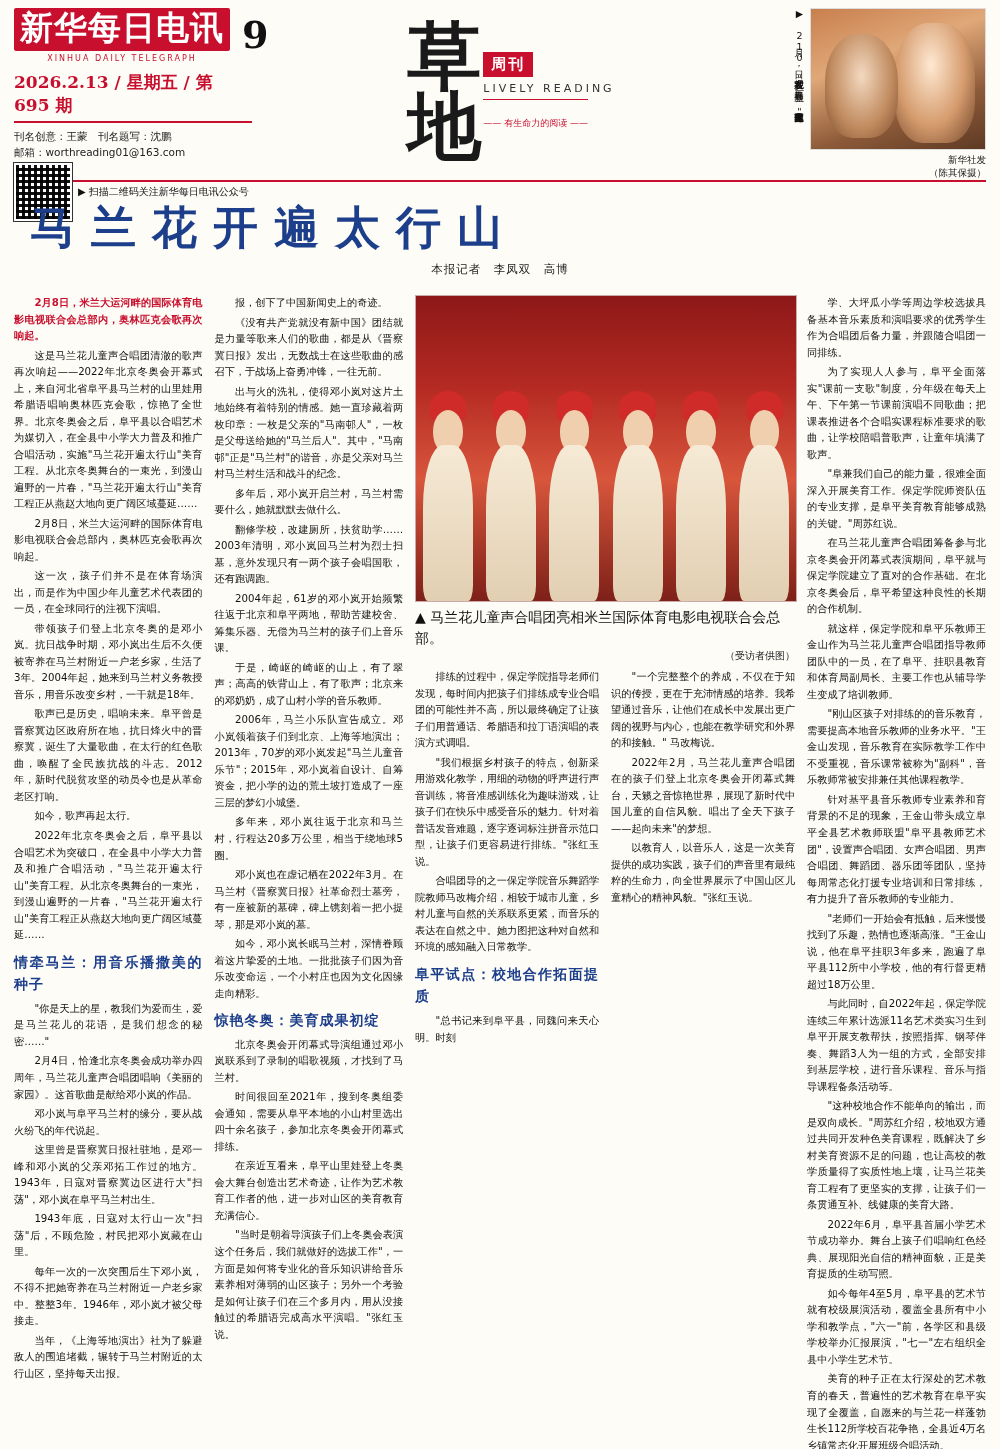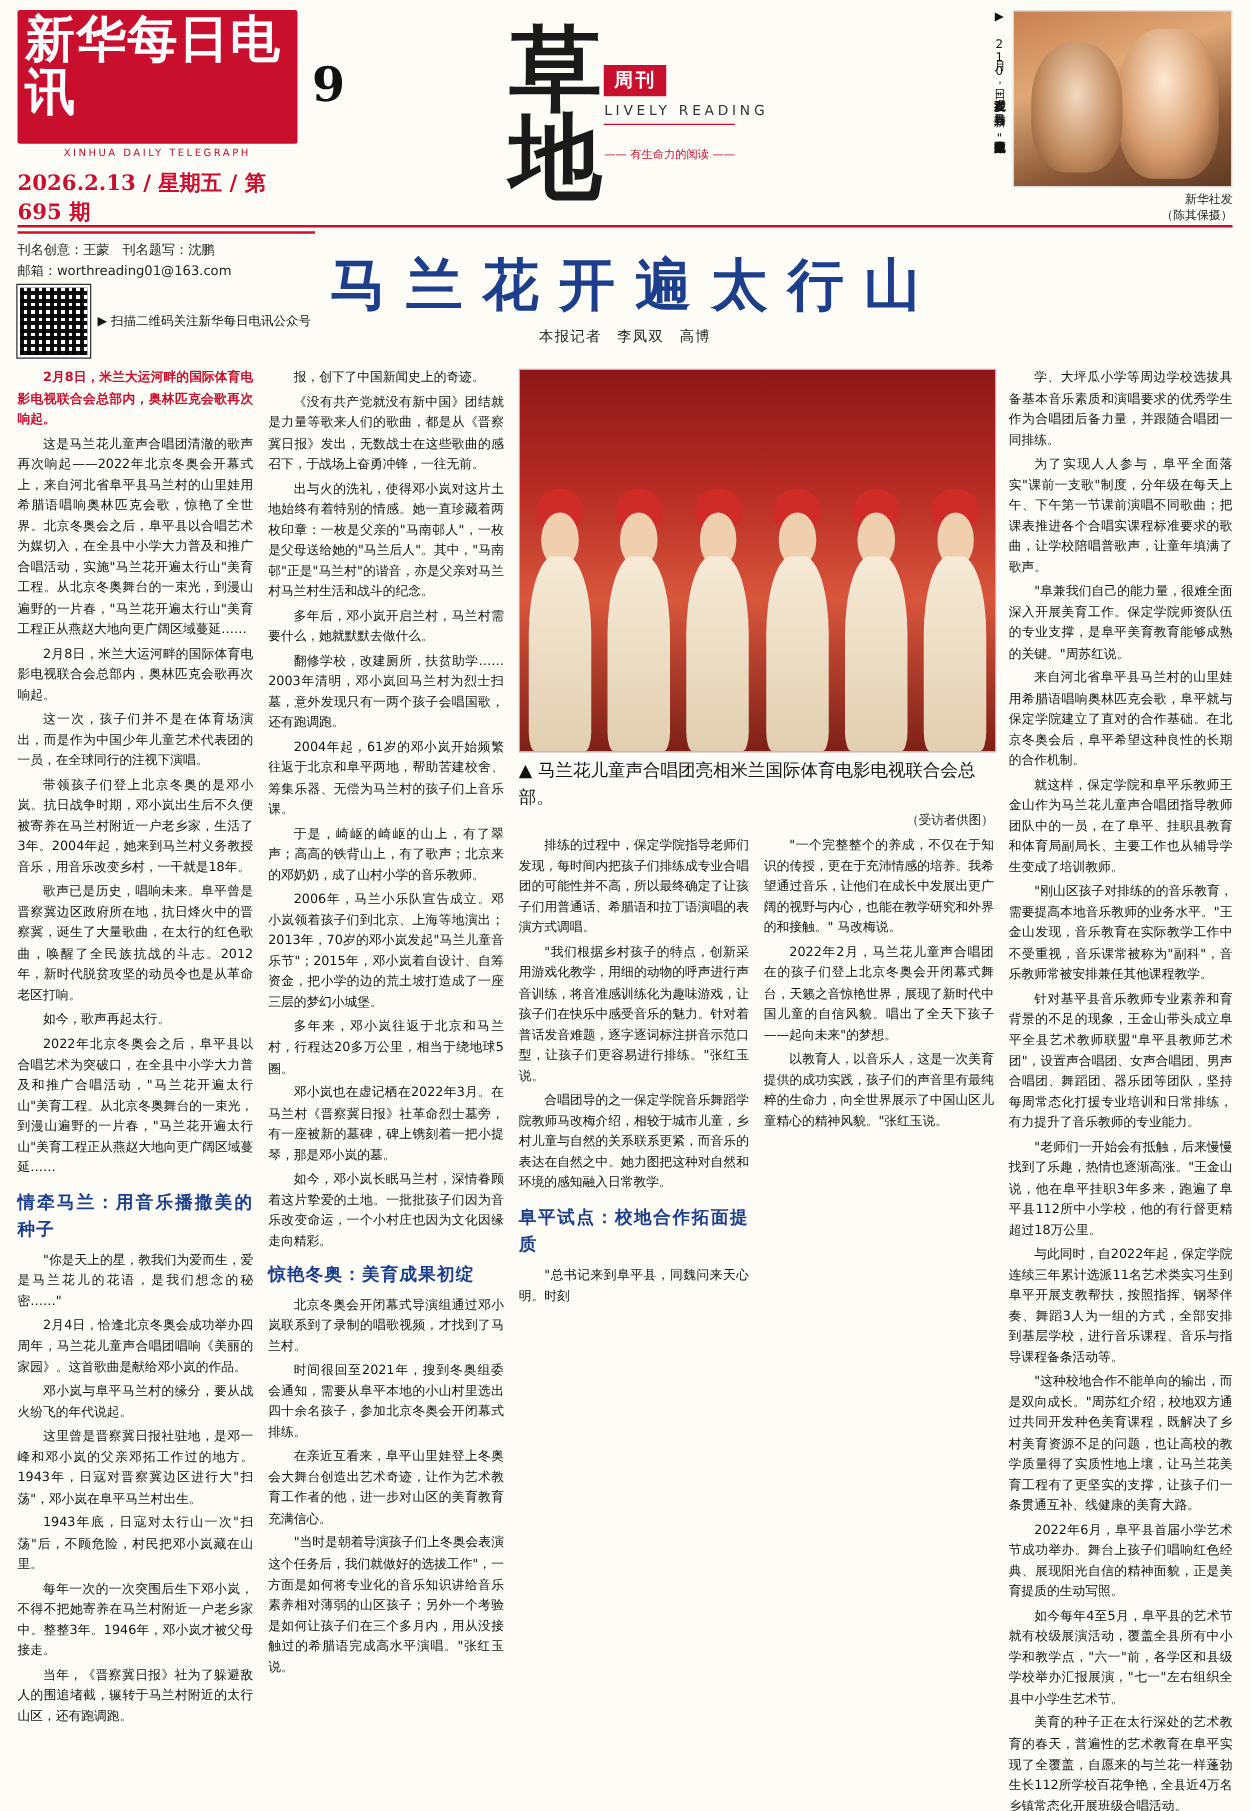--- a/index.html
+++ b/index.html
@@ -20,27 +20,27 @@
     box-sizing:border-box;
     height:178px;
   }
   .mast-left{width:262px;display:flex;flex-direction:column;}
   .logo-box{
     display:flex;align-items:flex-start;
   }
   .logo-cn{
     font-family:"DejaVu Serif","Liberation Serif",serif;
     font-weight:bold;
-    font-size:40px;
+    font-size:33px;
     letter-spacing:1px;
     color:#c8102e;
     line-height:1.05;
     background:#c8102e;
     color:#fff;
-    padding:3px 6px 20px 6px;
+    padding:3px 6px 5px 6px;
     border-radius:2px;
   }
   .logo-sub{
     font-size:8px;color:#c8102e;letter-spacing:2px;margin-top:3px;text-align:center;
   }
   .page-num{
     font-family:"DejaVu Serif","Liberation Serif",serif;
     font-weight:bold;font-size:38px;color:#111;margin-left:12px;line-height:1;
     align-self:center;
   }
@@ -99,21 +99,20 @@
     background:radial-gradient(ellipse at 45% 35%,#ffe9d2 0%,#d59b6d 55%,#6f4429 100%);
     border-radius:42% 42% 34% 34%;
   }
   .mast-credit{font-size:9.5px;text-align:right;margin-top:3px;line-height:1.4;}
 
   hr.rule{border:none;border-top:2px solid #c8102e;margin:2px 14px 0 14px;}
 
   
   .article{padding:6px 14px 0 14px;box-sizing:border-box;}
   .headline1{
-    text-align:center;
     font-family:"DejaVu Serif","Liberation Serif",serif;
     font-weight:bold;
     font-size:45px;
     letter-spacing:16px;
     color:#1d3f8b;
     margin:10px 0 4px 0;
     text-indent:16px;
   }
   .byline{text-align:center;font-size:11.5px;color:#222;margin-bottom:18px;letter-spacing:1px;}
 
@@ -210,21 +209,21 @@
         <p>歌声已是历史，唱响未来。阜平曾是晋察冀边区政府所在地，抗日烽火中的晋察冀，诞生了大量歌曲，在太行的红色歌曲，唤醒了全民族抗战的斗志。2012年，新时代脱贫攻坚的动员令也是从革命老区打响。</p>
         <p>如今，歌声再起太行。</p>
         <p>2022年北京冬奥会之后，阜平县以合唱艺术为突破口，在全县中小学大力普及和推广合唱活动，"马兰花开遍太行山"美育工程。从北京冬奥舞台的一束光，到漫山遍野的一片春，"马兰花开遍太行山"美育工程正从燕赵大地向更广阔区域蔓延……</p>
         <div class="sub-h">情牵马兰：用音乐播撒美的种子</div>
         <p>"你是天上的星，教我们为爱而生，爱是马兰花儿的花语，是我们想念的秘密……"</p>
         <p>2月4日，恰逢北京冬奥会成功举办四周年，马兰花儿童声合唱团唱响《美丽的家园》。这首歌曲是献给邓小岚的作品。</p>
         <p>邓小岚与阜平马兰村的缘分，要从战火纷飞的年代说起。</p>
         <p>这里曾是晋察冀日报社驻地，是邓一峰和邓小岚的父亲邓拓工作过的地方。1943年，日寇对晋察冀边区进行大"扫荡"，邓小岚在阜平马兰村出生。</p>
         <p>1943年底，日寇对太行山一次"扫荡"后，不顾危险，村民把邓小岚藏在山里。</p>
         <p>每年一次的一次突围后生下邓小岚，不得不把她寄养在马兰村附近一户老乡家中。整整3年。1946年，邓小岚才被父母接走。</p>
-        <p>当年，《晋察冀日报》社为了躲避敌人的围追堵截，辗转于马兰村附近的太行山区，还有跑调跑。</p>
+        <p>当年，《上海等地演出》社为了躲避敌人的围追堵截，辗转于马兰村附近的太行山区，坚持每天出报。</p>
       </div>
 
       <div class="col" style="width:196px;">
         <p>报，创下了中国新闻史上的奇迹。</p>
         <p>《没有共产党就没有新中国》团结就是力量等歌来人们的歌曲，都是从《晋察冀日报》发出，无数战士在这些歌曲的感召下，于战场上奋勇冲锋，一往无前。</p>
         <p>出与火的洗礼，使得邓小岚对这片土地始终有着特别的情感。她一直珍藏着两枚印章：一枚是父亲的"马南邨人"，一枚是父母送给她的"马兰后人"。其中，"马南邨"正是"马兰村"的谐音，亦是父亲对马兰村马兰村生活和战斗的纪念。</p>
         <p>多年后，邓小岚开启兰村，马兰村需要什么，她就默默去做什么。</p>
         <p>翻修学校，改建厕所，扶贫助学……2003年清明，邓小岚回马兰村为烈士扫墓，意外发现只有一两个孩子会唱国歌，还有跑调跑。</p>
         <p>2004年起，61岁的邓小岚开始频繁往返于北京和阜平两地，帮助苦建校舍、筹集乐器、无偿为马兰村的孩子们上音乐课。</p>
         <p>于是，崎岖的崎岖的山上，有了翠声；高高的铁背山上，有了歌声；北京来的邓奶奶，成了山村小学的音乐教师。</p>
@@ -290,21 +289,21 @@
             <p>2022年2月，马兰花儿童声合唱团在的孩子们登上北京冬奥会开闭幕式舞台，天籁之音惊艳世界，展现了新时代中国儿童的自信风貌。唱出了全天下孩子——起向未来"的梦想。</p>
             <p>以教育人，以音乐人，这是一次美育提供的成功实践，孩子们的声音里有最纯粹的生命力，向全世界展示了中国山区儿童精心的精神风貌。"张红玉说。</p>
           </div>
         </div>
       </div>
 
       <div class="col" style="width:186px;">
         <p>学、大坪瓜小学等周边学校选拔具备基本音乐素质和演唱要求的优秀学生作为合唱团后备力量，并跟随合唱团一同排练。</p>
         <p>为了实现人人参与，阜平全面落实"课前一支歌"制度，分年级在每天上午、下午第一节课前演唱不同歌曲；把课表推进各个合唱实课程标准要求的歌曲，让学校陪唱普歌声，让童年填满了歌声。</p>
         <p>"阜兼我们自己的能力量，很难全面深入开展美育工作。保定学院师资队伍的专业支撑，是阜平美育教育能够成熟的关键。"周苏红说。</p>
-        <p>来自河北省阜平县马兰村的山里娃用希腊语唱响奥林匹克会歌，阜平就与保定学院建立了直对的合作基础。在北京冬奥会后，阜平希望这种良性的长期的合作机制。</p>
+        <p>在马兰花儿童声合唱团筹备参与北京冬奥会开闭幕式表演期间，阜平就与保定学院建立了直对的合作基础。在北京冬奥会后，阜平希望这种良性的长期的合作机制。</p>
         <p>就这样，保定学院和阜平乐教师王金山作为马兰花儿童声合唱团指导教师团队中的一员，在了阜平、挂职县教育和体育局副局长、主要工作也从辅导学生变成了培训教师。</p>
         <p>"刚山区孩子对排练的的音乐教育，需要提高本地音乐教师的业务水平。"王金山发现，音乐教育在实际教学工作中不受重视，音乐课常被称为"副科"，音乐教师常被安排兼任其他课程教学。</p>
         <p>针对基平县音乐教师专业素养和育背景的不足的现象，王金山带头成立阜平全县艺术教师联盟"阜平县教师艺术团"，设置声合唱团、女声合唱团、男声合唱团、舞蹈团、器乐团等团队，坚持每周常态化打援专业培训和日常排练，有力提升了音乐教师的专业能力。</p>
         <p>"老师们一开始会有抵触，后来慢慢找到了乐趣，热情也逐渐高涨。"王金山说，他在阜平挂职3年多来，跑遍了阜平县112所中小学校，他的有行督更精超过18万公里。</p>
         <p>与此同时，自2022年起，保定学院连续三年累计选派11名艺术类实习生到阜平开展支教帮扶，按照指挥、钢琴伴奏、舞蹈3人为一组的方式，全部安排到基层学校，进行音乐课程、音乐与指导课程备条活动等。</p>
         <p>"这种校地合作不能单向的输出，而是双向成长。"周苏红介绍，校地双方通过共同开发种色美育课程，既解决了乡村美育资源不足的问题，也让高校的教学质量得了实质性地上壤，让马兰花美育工程有了更坚实的支撑，让孩子们一条贯通互补、线健康的美育大路。</p>
         <p>2022年6月，阜平县首届小学艺术节成功举办。舞台上孩子们唱响红色经典、展现阳光自信的精神面貌，正是美育提质的生动写照。</p>
         <p>如今每年4至5月，阜平县的艺术节就有校级展演活动，覆盖全县所有中小学和教学点，"六一"前，各学区和县级学校举办汇报展演，"七一"左右组织全县中小学生艺术节。</p>
         <p>美育的种子正在太行深处的艺术教育的春天，普遍性的艺术教育在阜平实现了全覆盖，自愿来的与兰花一样蓬勃生长112所学校百花争艳，全县近4万名乡镇常态化开展班级合唱活动。</p>
         <div class="cont-note">（下转12版）</div>

